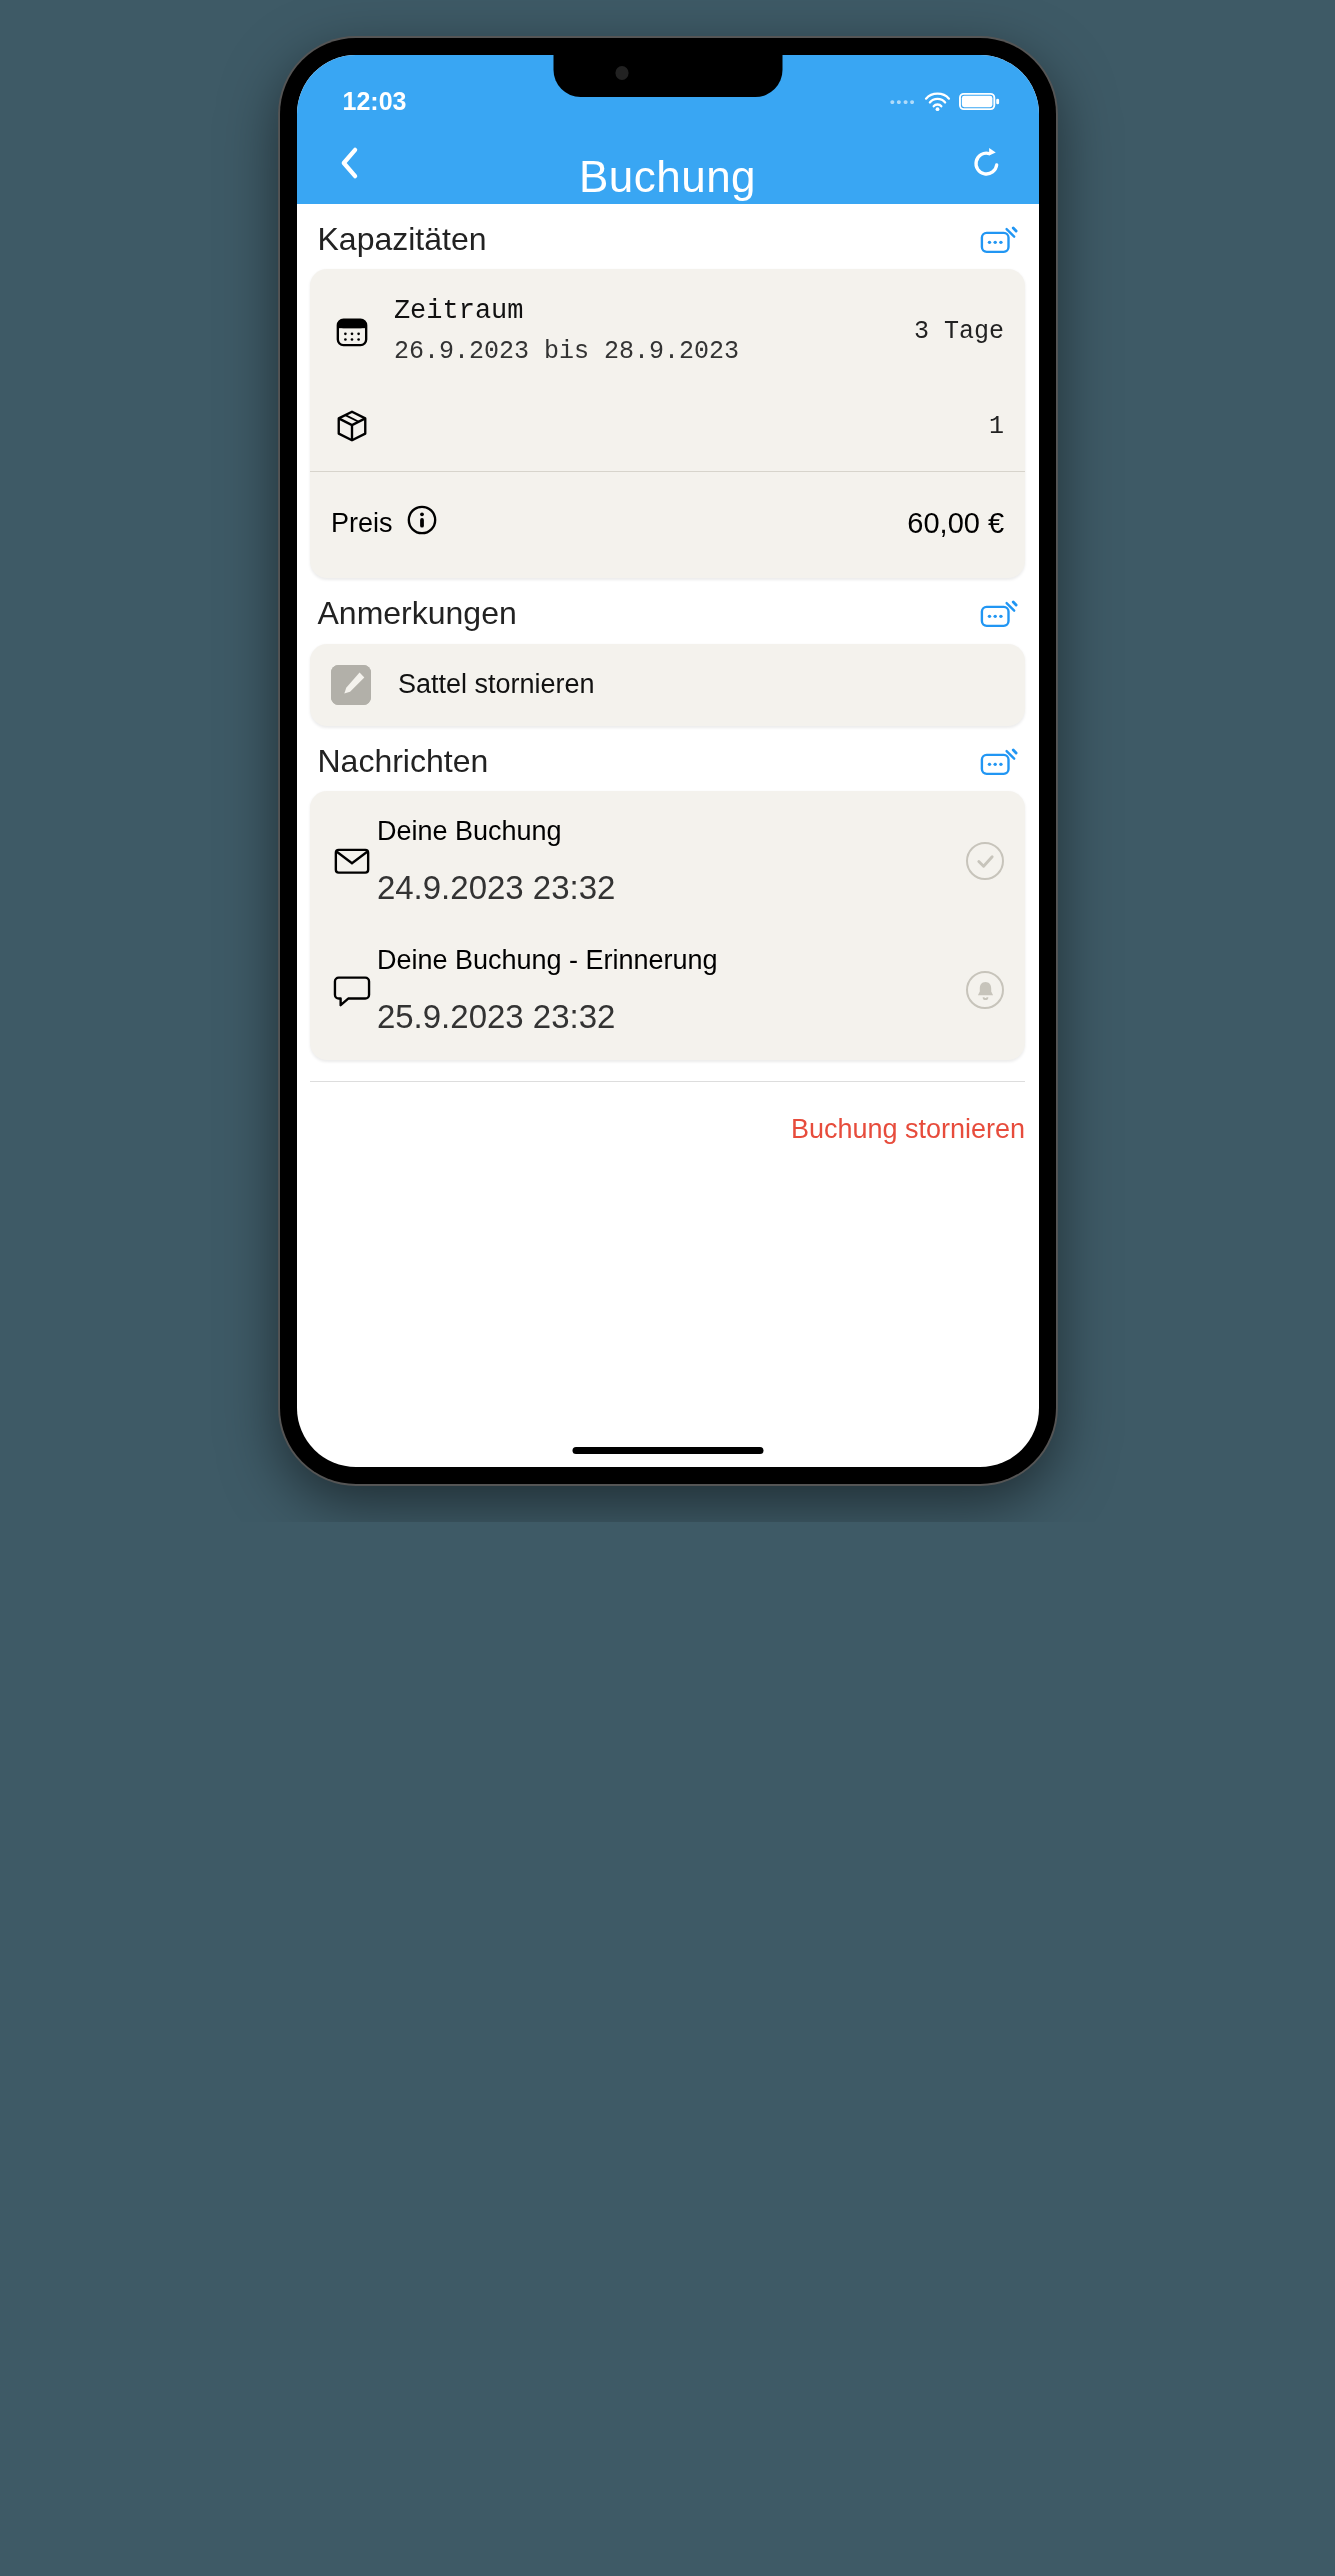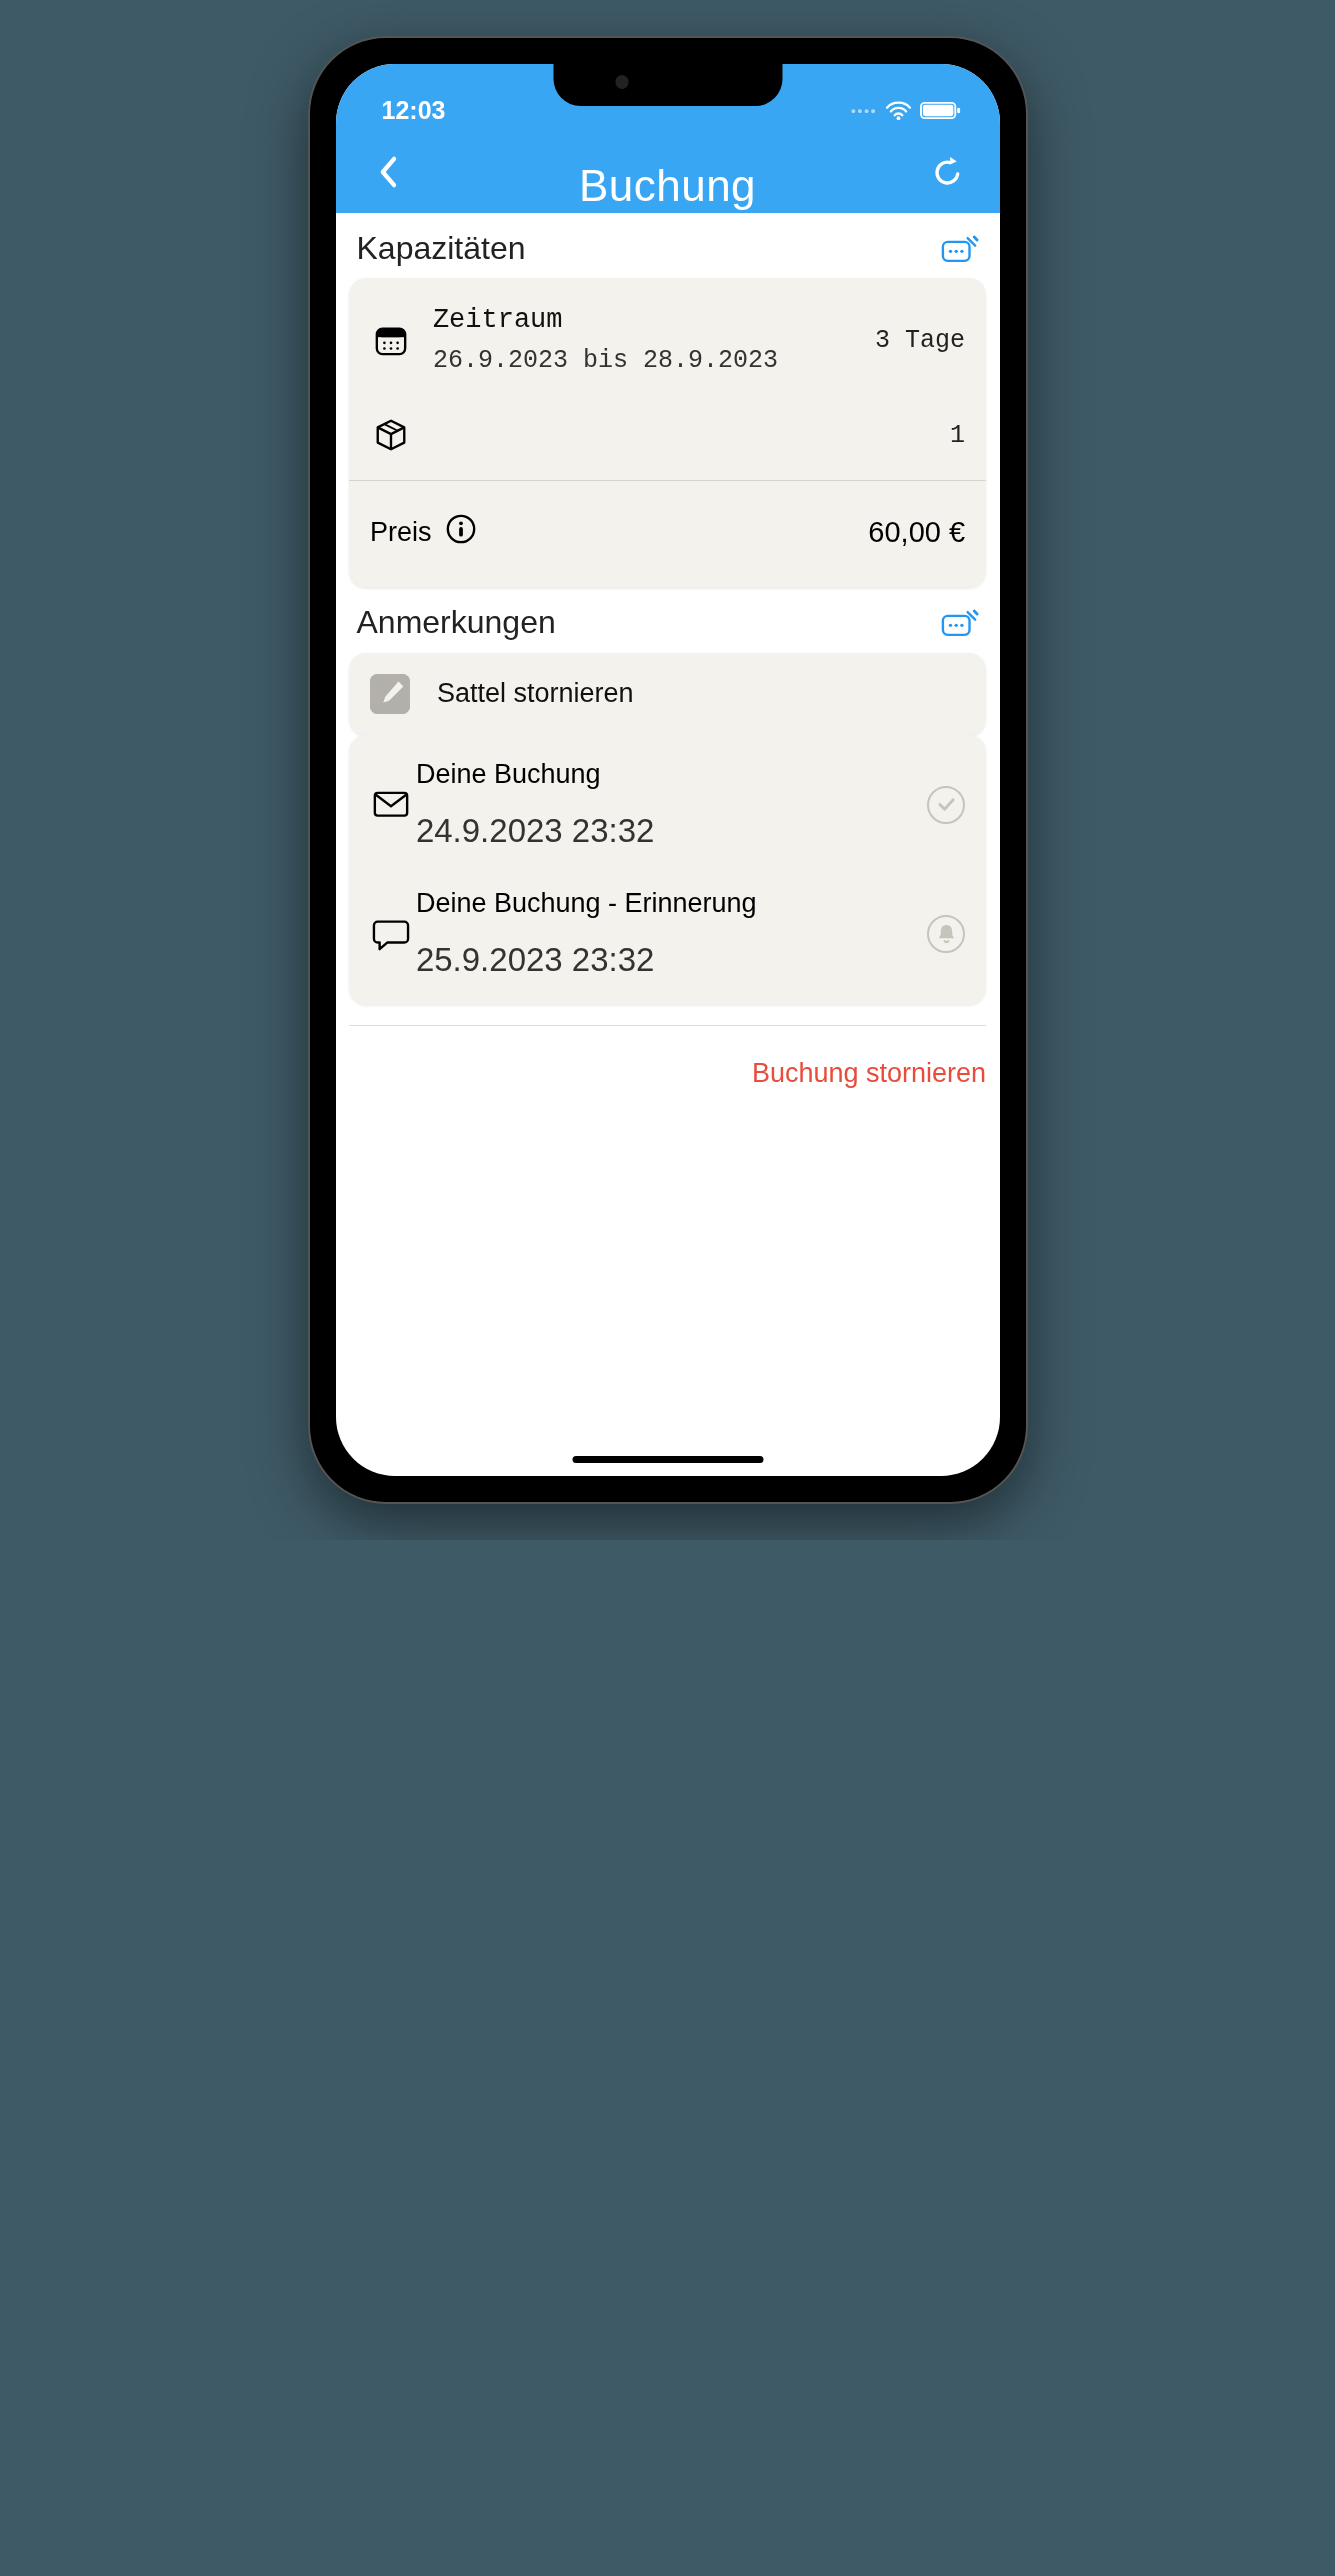--- a/index.html
+++ b/index.html
@@ -4,24 +4,24 @@
 <style>
   * { box-sizing: border-box; margin: 0; padding: 0; }
   body {
     background: #3e5a66;
     font-family: -apple-system, Helvetica, Arial, sans-serif;
     display: flex;
     justify-content: center;
     padding: 38px 19px;
   }
   .phone-frame {
-    width: 716px;
+    width: 776px;
     background: #000;
     border-radius: 76px;
-    padding: 26px;
+    padding: 17px;
     box-shadow: 0 0 0 1.9px #555, 0 19px 57px rgba(0,0,0,0.5);
     position: relative;
   }
   .screen {
     background: #fff;
     border-radius: 59px;
     overflow: hidden;
     position: relative;
     min-height: 1412px;
   }
@@ -260,20 +260,33 @@
           <div class="note-icon-box">
             <svg width="40" height="40" viewBox="0 0 42 42">
                 <rect x="0" y="0" width="42" height="42" rx="8" fill="#b2b0a9"></rect>
                 <path d="M30 8 L35 13 L20 28 L14 30 L16 24 Z" fill="#f4f2ed"></path>
               </svg>
           </div>
           <div class="row-title">Sattel stornieren</div>
         </div>
       </div>
 
+      <div class="sect-header">
+        <div class="sect-title">Nachrichten</div>
+        <div class="edit-icon">
+          <svg width="38" height="29" viewBox="0 0 40 30">
+              <rect x="2" y="8" width="28" height="20" rx="5" stroke="#2196f3" stroke-width="2.5" fill="none"></rect>
+              <circle cx="10" cy="18" r="1.8" fill="#2196f3"></circle>
+              <circle cx="16" cy="18" r="1.8" fill="#2196f3"></circle>
+              <circle cx="22" cy="18" r="1.8" fill="#2196f3"></circle>
+              <path d="M28 4 L36 12" stroke="#2196f3" stroke-width="2.5" stroke-linecap="round"></path>
+              <path d="M35 3 L38 6" stroke="#2196f3" stroke-width="3" stroke-linecap="round"></path>
+            </svg>
+        </div>
+      </div>
 
       <div class="card">
         <div class="msg-row">
           <div class="row-icon">
             <svg width="38" height="30.5" viewBox="0 0 40 32">
                 <rect x="3" y="4" width="34" height="24" rx="3" stroke="#000" stroke-width="2.5" fill="none"></rect>
                 <path d="M4 6 L20 18 L36 6" stroke="#000" stroke-width="2.5" fill="none"></path>
               </svg>
           </div>
           <div class="msg-main">

